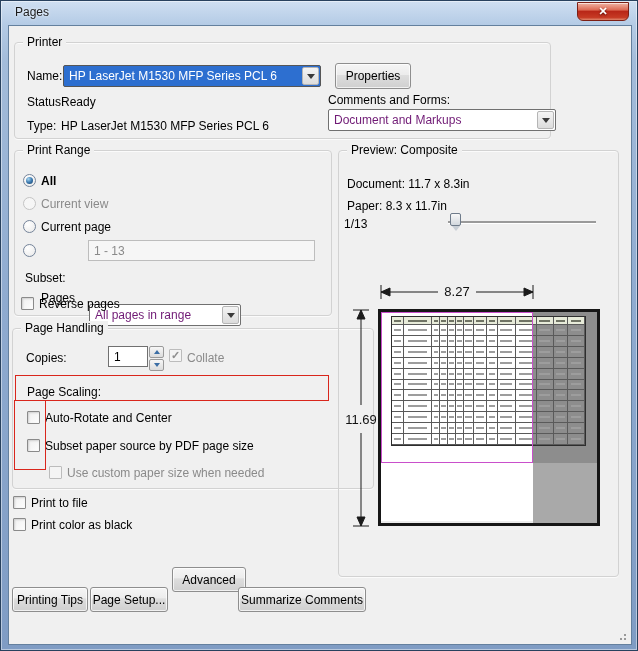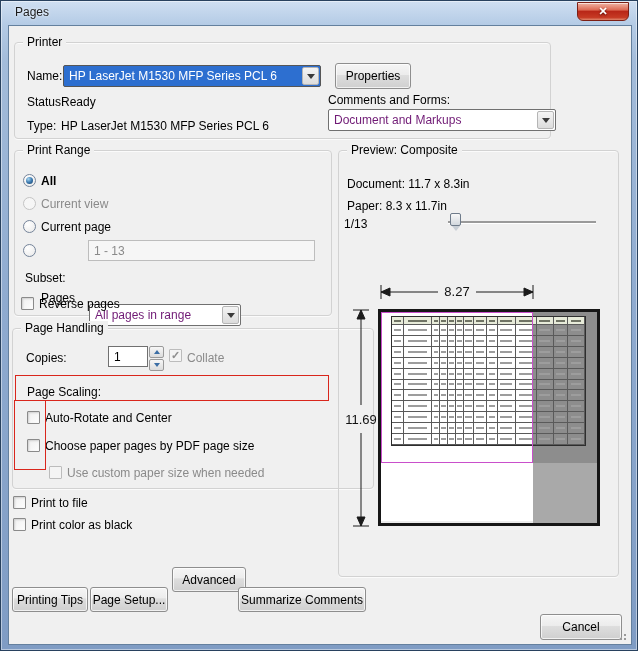--- a/index.html
+++ b/index.html
@@ -151,21 +151,21 @@
           </span>
       </div>
       <span class="checkbox dis" style="left:156px;top:20px;">
         <span class="check">✓</span>
       </span>
       <span class="lbl dis" style="left:174px;top:22px;">Collate</span>
       <span class="lbl" style="left:14px;top:56px;">Page Scaling:</span>
       <span class="checkbox" style="left:14px;top:82px;"></span>
       <span class="lbl" style="left:32px;top:82px;">Auto-Rotate and Center</span>
       <span class="checkbox" style="left:14px;top:110px;"></span>
-      <span class="lbl" style="left:32px;top:110px;">Choose paper pages by PDF page size</span>
+      <span class="lbl" style="left:32px;top:110px;">Subset paper source by PDF page size</span>
       <span class="checkbox dis" style="left:36px;top:137px;"></span>
       <span class="lbl dis" style="left:54px;top:137px;">Use custom paper size when needed</span>
     </div>
 
     <div class="annotation" style="left:6px;top:349px;width:314px;height:26px;"></div>
     <div class="annotation" style="left:5px;top:374px;width:32px;height:70px;"></div>
 
     <span class="checkbox" style="left:4px;top:470px;"></span>
     <span class="lbl" style="left:22px;top:470px;">Print to file</span>
     <span class="checkbox" style="left:4px;top:492px;"></span>
@@ -382,18 +382,15 @@
     </div>
     <div class="btn" style="left:81px;top:561px;width:78px;">
       <span>Page Setup...</span>
     </div>
     <div class="btn" style="left:163px;top:541px;width:74px;">
       <span>Advanced</span>
     </div>
     <div class="btn" style="left:229px;top:561px;width:128px;">
       <span>Summarize Comments</span>
     </div>
-    <div class="btn" style="left:531px;top:588px;width:82px;height:26px;">
-      <span>Cancel</span>
-    </div>
     <div class="resize-grip"></div>
   </div>
 </div>
 
 </body></html>

